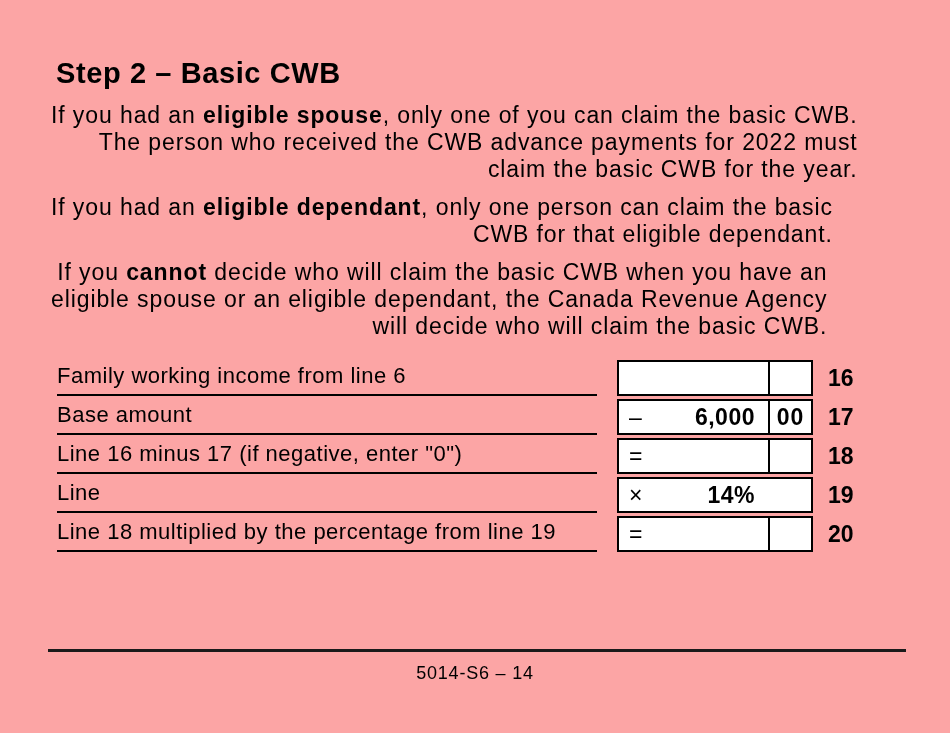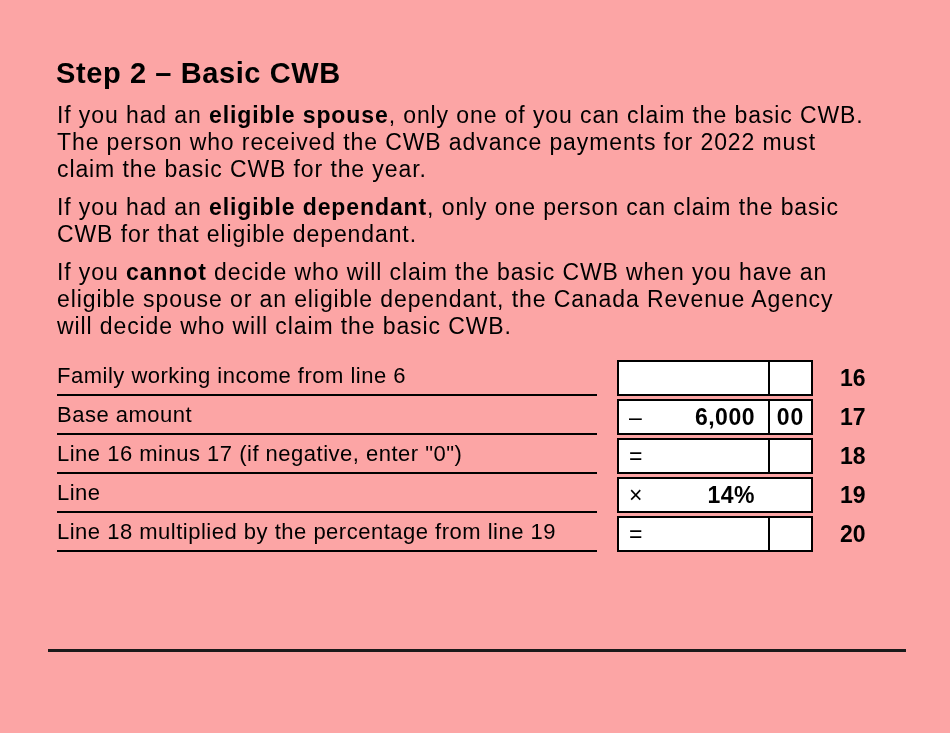--- a/index.html
+++ b/index.html
@@ -17,24 +17,25 @@
     position: absolute;
     left: 56px;
     top: 57px;
     font-size: 29px;
     font-weight: bold;
     letter-spacing: 0.6px;
     white-space: nowrap;
   }
   .para {
     position: absolute;
-    left: 57px;
+    left: 51px;
     font-size: 23px;
     line-height: 27px;
     letter-spacing: 0.9px;
+    text-align: right;
   }
   .para .pline { white-space: nowrap; }
   .para b { font-weight: bold; }
   .p1 { top: 102px; }
   .p2 { top: 194px; }
   .p3 { top: 259px; }
 
   .worksheet {
     position: absolute;
     left: 57px;
@@ -90,21 +91,21 @@
     font-size: 23px;
     font-weight: bold;
     letter-spacing: 1px;
     display: flex;
     align-items: center;
     justify-content: center;
   }
   .wrow.nodiv .wcents { border-left: 2px solid transparent; }
   .wnum {
     height: 36px;
-    margin-left: 27px;
+    margin-left: 15px;
     font-size: 23px;
     font-weight: bold;
     display: flex;
     align-items: center;
   }
   .footer-rule {
     position: absolute;
     left: 48px;
     top: 649px;
     width: 858px;
@@ -193,14 +194,15 @@
         <span class="wop">=</span>
         <span class="wamt"></span>
         <span class="wcents"></span>
       </div>
       <div class="wnum">20</div>
     </div>
 
   </div>
 
   <div class="footer-rule"></div>
+  <div class="footer-text">5014-S6 – 14</div>
 
 </div>
 
 </body></html>

